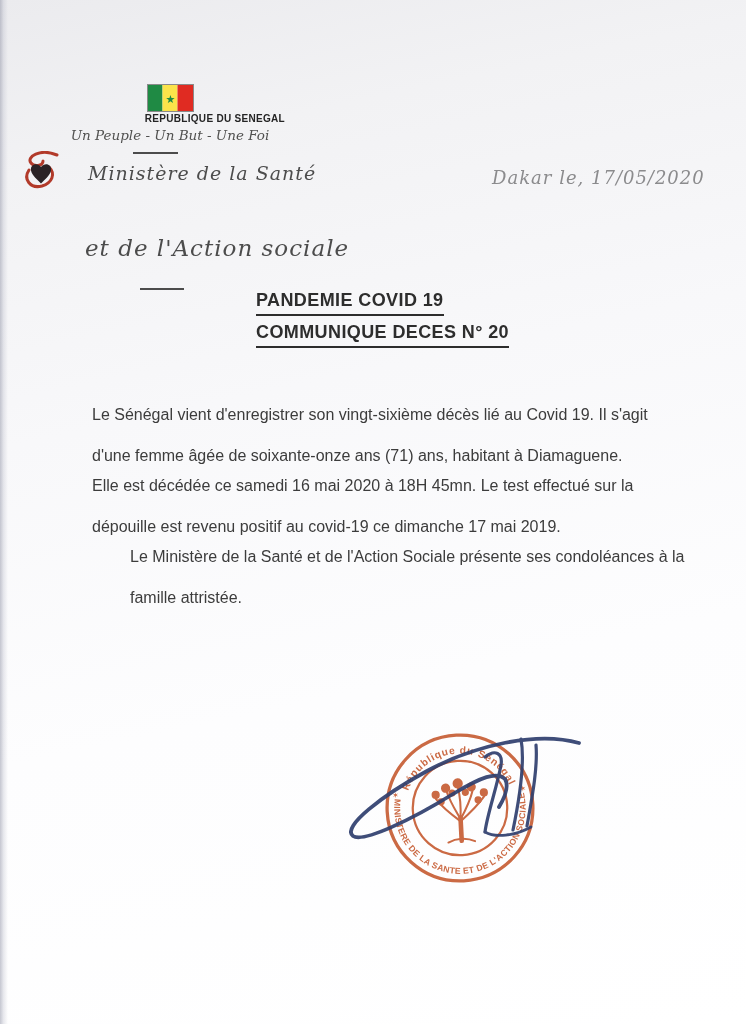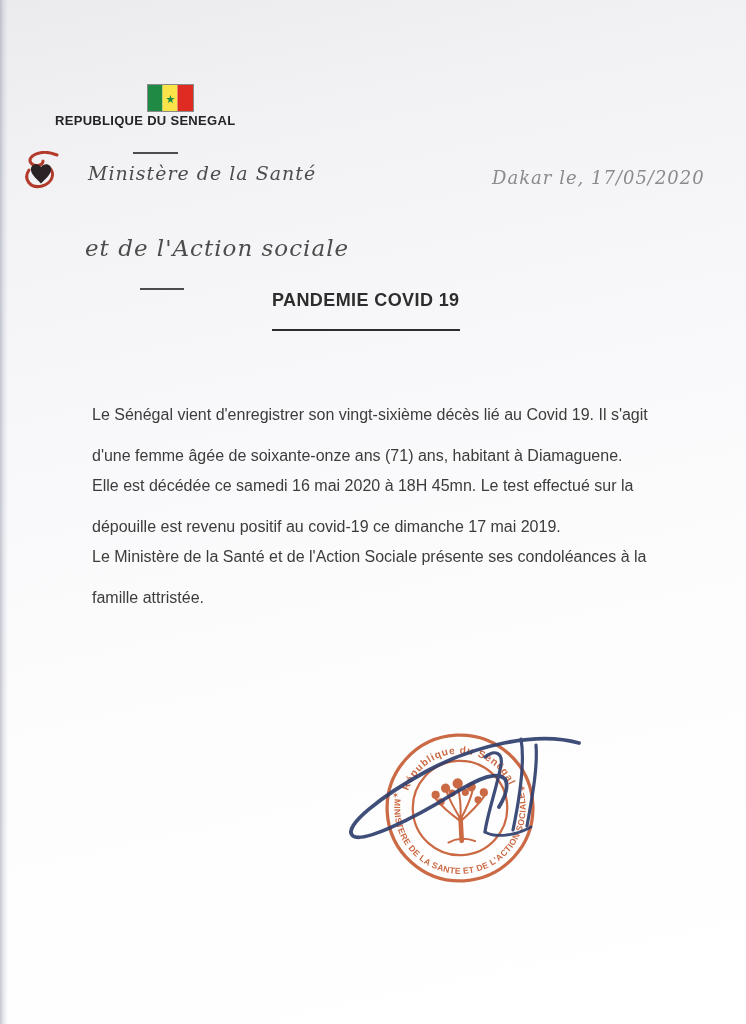--- a/index.html
+++ b/index.html
@@ -15,21 +15,21 @@
   }
   .edge-strip {
     position: absolute; left: 0; top: 0; width: 8px; height: 100%;
     background: linear-gradient(90deg, rgba(150,153,170,.55) 0%, rgba(190,192,205,.35) 45%, rgba(255,255,255,0) 100%);
   }
   .script { font-family: "DejaVu Serif", serif; font-style: italic; }
 
   .flag-svg { position: absolute; left: 147px; top: 84px; }
   .country-label {
     position: absolute; left: 55px; top: 113px; width: 230px;
-    text-align: left; font-weight: bold; font-size: 13px;
+    text-align: right; font-weight: bold; font-size: 10px;
     color: #242424; letter-spacing: .3px;
   }
   .motto {
     position: absolute; left: 45px; top: 127px; width: 250px;
     text-align: center; font-size: 13.5px; color: #50504f; font-weight: 500;
   }
   .divider {
     position: absolute; height: 2px; background: #4c4c4c;
   }
   .divider-1 { left: 133px; top: 152px; width: 45px; }
@@ -44,37 +44,37 @@
   .dateline {
     position: absolute; left: 492px; top: 167px;
     font-size: 18px; color: #8b8b8d; letter-spacing: 1px; text-align: right;
   }
   .ministry-line-2 {
     position: absolute; left: 85px; top: 235px;
     font-size: 23px; color: #4c4c4c; letter-spacing: 1px; font-style: italic;
   }
 
   .doc-title {
-    position: absolute; left: 272px;
+    position: absolute; left: 256px;
     font-size: 18px; font-weight: bold; color: #2d2d2d;
     letter-spacing: .4px;
     border-bottom: 2.5px solid #2d2d2d;
-    padding-bottom: 18px;
+    padding-bottom: 3px;
     white-space: nowrap;
   }
   .title-1 { top: 290px; }
   .title-2 { top: 322px; }
 
   .para {
     position: absolute; left: 92px; width: 578px;
     font-size: 16px; line-height: 41px; color: #3c3c3c;
   }
   .para-1 { top: 394px; }
   .para-2 { top: 465px; }
-  .para-3 { top: 536px; }
+  .para-3 { top: 536px; margin-left: 38px; }
 
   .stamp-svg {
     position: absolute; left: 383px; top: 731px;
     transform: rotate(-3deg);
     opacity: .88;
   }
   .signature-svg {
     position: absolute; left: 333px; top: 731px;
     opacity: .92;
   }
@@ -89,40 +89,42 @@
   <svg class="flag-svg" width="47" height="28" viewBox="0 0 47 28">
     <rect x="0.5" y="0.5" width="15" height="27" fill="#1f8a44"></rect>
     <rect x="15.5" y="0.5" width="15" height="27" fill="#fbe34a"></rect>
     <rect x="30.5" y="0.5" width="16" height="27" fill="#e02b22"></rect>
     <rect x="0.5" y="0.5" width="46" height="27" fill="none" stroke-width="1" stroke="#8a8a8a"></rect>
     <text x="23.5" y="18.5" text-anchor="middle" font-size="11" fill="#1f8a44">★</text>
   </svg>
 
   <div class="country-label">REPUBLIQUE DU SENEGAL</div>
 
+  <div class="motto script">Un Peuple - Un But - Une Foi</div>
 
   <div class="divider divider-1"></div>
 
   <svg class="logo-svg" width="40" height="42" viewBox="0 0 40 42">
     <g fill="none" stroke-linecap="round" stroke-width="3" stroke="#b23a2a">
       <path d="M 35 4 C 18 -3 4 6 9 12 C 12 16 21 15 21 10"></path>
       <path d="M 7 19 C 1 28 8 38 20 35 C 30 32 34 23 27 16"></path>
     </g>
     <path d="M 19 16 C 15 11 8 13.5 9 19.5 C 10 25 16 29 19 32.5 C 22 29 28 25 29 19.5 C 30 13.5 23 11 19 16 Z" fill="#2b2326"></path>
   </svg>
 
   <div class="ministry-line-1 script">Ministère de la Santé</div>
 
   <div class="dateline script">Dakar le,  17/05/2020</div>
 
   <div class="ministry-line-2 script">et de l'Action sociale</div>
 
   <div class="divider divider-2"></div>
 
   <div class="doc-title title-1">PANDEMIE COVID 19</div>
+  <div class="doc-title title-2">COMMUNIQUE DECES N° 20</div>
 
   <div class="para para-1">Le Sénégal vient d'enregistrer son vingt-sixième décès lié au Covid 19. Il s'agit d'une femme âgée de soixante-onze ans (71) ans, habitant à Diamaguene.</div>
   <div class="para para-2">Elle est décédée ce samedi 16 mai 2020 à 18H 45mn. Le test effectué sur la dépouille est revenu positif au covid-19 ce dimanche 17 mai 2019.</div>
   <div class="para para-3">Le Ministère de la Santé et de l'Action Sociale présente ses condoléances à la famille attristée.</div>
 
   <svg class="stamp-svg" width="154" height="154" viewBox="0 0 150 150">
     <defs>
       <path id="arcTop" d="M 23.8 61.3 A 53 53 0 0 1 126.2 61.3"></path>
       <path id="arcBottom" d="M 14.9 53.1 A 64 64 0 1 0 135.1 53.1"></path>
     </defs>

